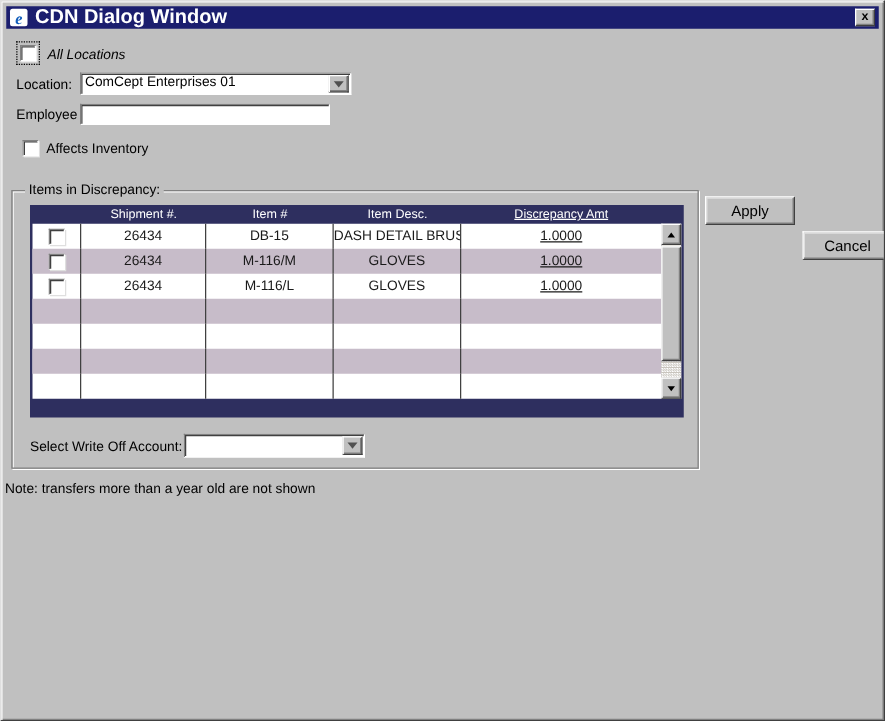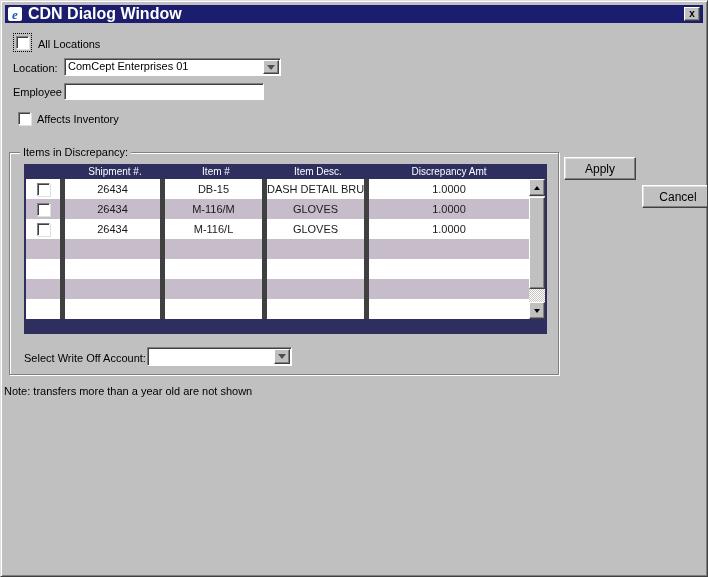--- a/index.html
+++ b/index.html
@@ -79,27 +79,27 @@
     position:absolute;left:14px;top:11px;width:523px;height:170px;
     background:var(--navy);
   }
   .grid-header{position:absolute;left:2px;top:2px;right:2px;height:13px;display:flex;}
   .ghc{color:#FFFFFF;font-size:10px;text-align:center;line-height:12px;
     white-space:nowrap;overflow:hidden;}
   .grid-body{position:absolute;left:2px;top:15px;width:503px;height:140px;background:#FFFFFF;}
   .grow{display:flex;height:20px;}
   .grow.alt{background:var(--row-alt);}
   .gc{font-size:11px;color:#1a1a1a;text-align:center;line-height:20px;
-    white-space:nowrap;overflow:hidden;border-right:5px solid #404040;}
+    white-space:nowrap;overflow:hidden;border-right:1px solid #404040;}
   .gc.last{border-right:none;}
   .c0{width:39px;display:flex;align-items:center;justify-content:center;}
   .c1{width:100px;}
   .c2{width:102px;}
   .c3{width:102px;}
-  .c4{width:160px;}
+  .c4{width:160px;text-decoration:underline;}
   .row-cb{width:13px;height:13px;background:#FFFFFF;
     border-top:1px solid #808080;border-left:1px solid #808080;
     border-bottom:1px solid #FFFFFF;border-right:1px solid #FFFFFF;
     box-shadow:inset 1px 1px 0 #404040, 1px 1px 0 #DFDFDF;}
 
   .vscroll{position:absolute;left:505px;top:15px;width:16px;height:140px;background:#E9E7E2;}
   .sb-btn{
     position:absolute;left:0;width:16px;height:17px;background:var(--win-bg);
     border-top:1px solid #FFFFFF;border-left:1px solid #FFFFFF;
     border-right:1px solid #404040;border-bottom:1px solid #404040;
@@ -137,21 +137,21 @@
 
 <div class="window">
 
   <div class="titlebar">
     <span class="title-icon">e</span>
     <span class="title-text">CDN Dialog Window</span>
     <span class="close-btn">x</span>
   </div>
 
   <span class="checkbox focus-dashed" style="left:15px;top:35px;"></span>
-  <span class="label" style="left:37px;top:37px;">All Locations</span>
+  <span class="label" style="left:37px;top:37px;font-style:italic;">All Locations</span>
 
   <span class="label" style="left:12px;top:61px;">Location:</span>
   <div class="combo sunken" style="left:63px;top:57px;width:217px;height:18px;">
     <span class="field">ComCept Enterprises 01</span>
     <span class="drop">
       <span class="tri-down"></span>
     </span>
   </div>
 
   <span class="label" style="left:12px;top:85px;">Employee</span>

